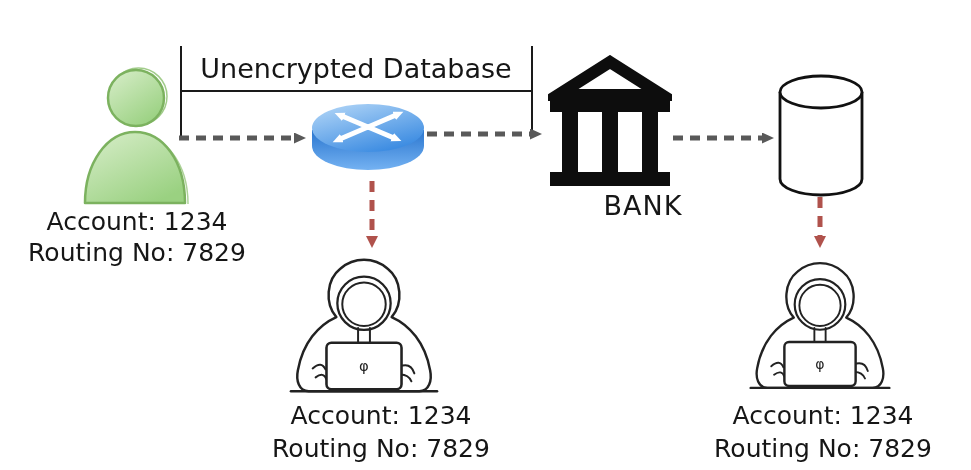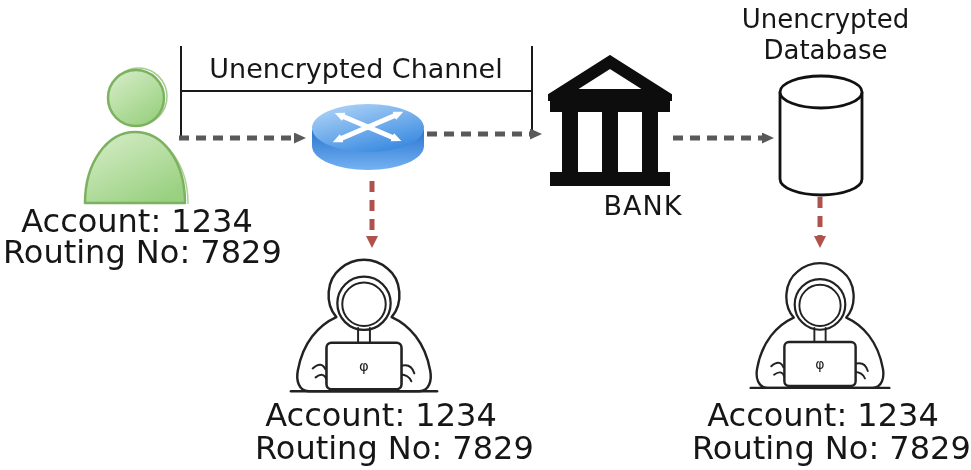--- a/index.html
+++ b/index.html
@@ -1,21 +1,21 @@
 <!DOCTYPE html>
 <html><head>
 <meta charset="utf-8">
 <style>
   html,body{margin:0;padding:0;background:#fff;}
   .canvas{
     position:relative;width:971px;height:470px;background:#ffffff;overflow:hidden;
     font-family:"DejaVu Sans",sans-serif;color:#141414;
   }
   .abs{position:absolute;}
-  .label{font-size:32px;line-height:31px;text-align:center;white-space:nowrap;color:#161616;}
+  .label{font-size:25px;line-height:31px;text-align:center;white-space:nowrap;color:#161616;}
   .channel-label{font-size:27px;line-height:34px;white-space:nowrap;}
   .db-label{font-size:26px;line-height:31px;white-space:normal;}
   .bank-label{font-size:27px;letter-spacing:1px;}
   .vline{width:2px;background:#1a1a1a;}
   .hline{height:2px;background:#1a1a1a;}
   svg{display:block;}
 </style>
 </head>
 <body>
 
@@ -35,21 +35,21 @@
   </svg>
 
   <div class="label abs" style="left:3px;top:206px;width:268px">
     <div>Account: 1234</div>
     <div>Routing No: 7829</div>
   </div>
 
   <div class="vline abs" style="left:180px;top:46px;height:92px"></div>
   <div class="vline abs" style="left:531px;top:46px;height:92px"></div>
   <div class="hline abs" style="left:180px;top:90px;width:353px"></div>
-  <div class="label channel-label abs" style="left:180px;top:52px;width:352px">Unencrypted Channel</div>
+  <div class="label channel-label abs" style="left:180px;top:52px;width:352px">Unencrypted Database</div>
 
   <svg class="abs" style="left:176px;top:127px" width="138" height="22">
     <defs>
         <marker id="ga1" markerWidth="14" markerHeight="12" refX="2" refY="5.5" orient="auto" markerUnits="userSpaceOnUse">
       <path d="M0,0 L12,5.5 L0,11 Z" fill="#595959"></path>
         </marker>
       </defs>
     <line x1="3" y1="11" x2="120" y2="11" stroke="#595959" stroke-width="5" stroke-dasharray="10 7" marker-end="url(#ga1)"></line>
   </svg>
   <svg class="abs" style="left:424px;top:123px" width="126" height="22">
@@ -98,21 +98,20 @@
       <path d="M62,7 L114,40 L10,40 Z" fill="none" stroke="#0d0d0d" stroke-width="12" stroke-linejoin="miter"></path>
       <rect x="2" y="44" width="120" height="13"></rect>
       <rect x="14" y="57" width="16" height="60"></rect>
       <rect x="54" y="57" width="16" height="60"></rect>
       <rect x="94" y="57" width="16" height="60"></rect>
       <rect x="2" y="117" width="120" height="14"></rect>
     </g>
   </svg>
   <div class="label bank-label abs" style="left:591px;top:190px;width:104px">BANK</div>
 
-  <div class="label db-label abs" style="left:738px;top:4px;width:175px">Unencrypted Database</div>
   <svg class="abs" style="left:777px;top:73px" width="88" height="126" viewBox="0 0 88 126">
     <path d="M3,19 L3,106 A41,16 0 0 0 85,106 L85,19" fill="#ffffff" stroke="#111111" stroke-width="2.8"></path>
     <ellipse cx="44" cy="19" rx="41" ry="16" fill="#ffffff" stroke="#111111" stroke-width="2.8"></ellipse>
   </svg>
 
   <svg class="abs" style="left:360px;top:178px" width="24" height="78">
     <defs>
         <marker id="ra1" markerWidth="14" markerHeight="14" refX="2" refY="6" orient="auto" markerUnits="userSpaceOnUse">
       <path d="M0,0 L12,6 L0,12 Z" fill="#b0524c"></path>
         </marker>

